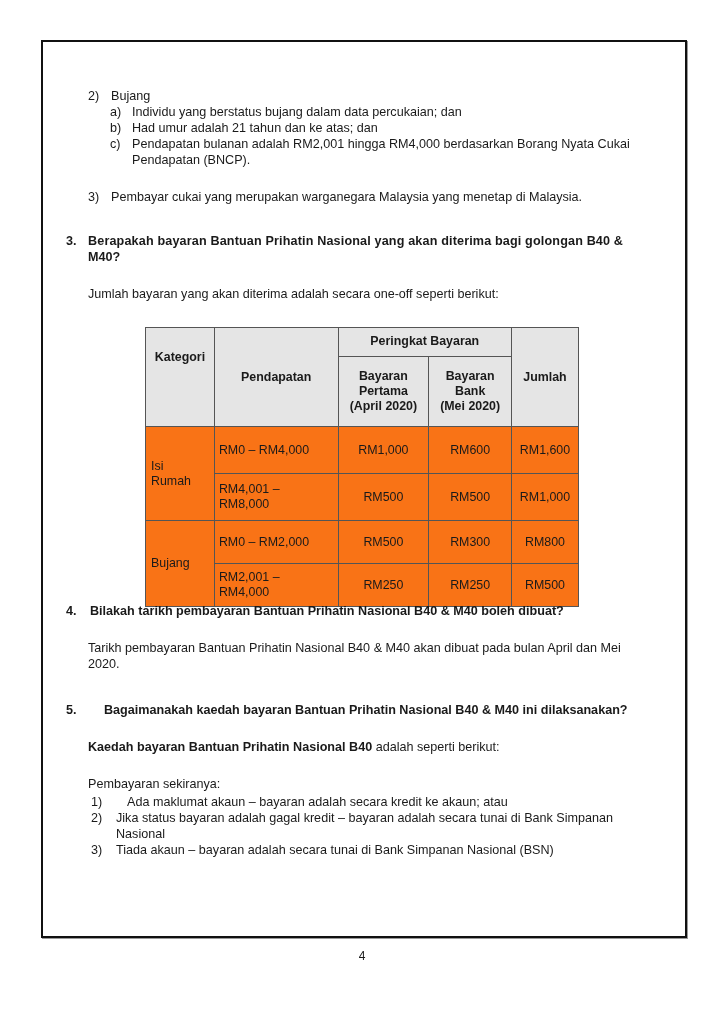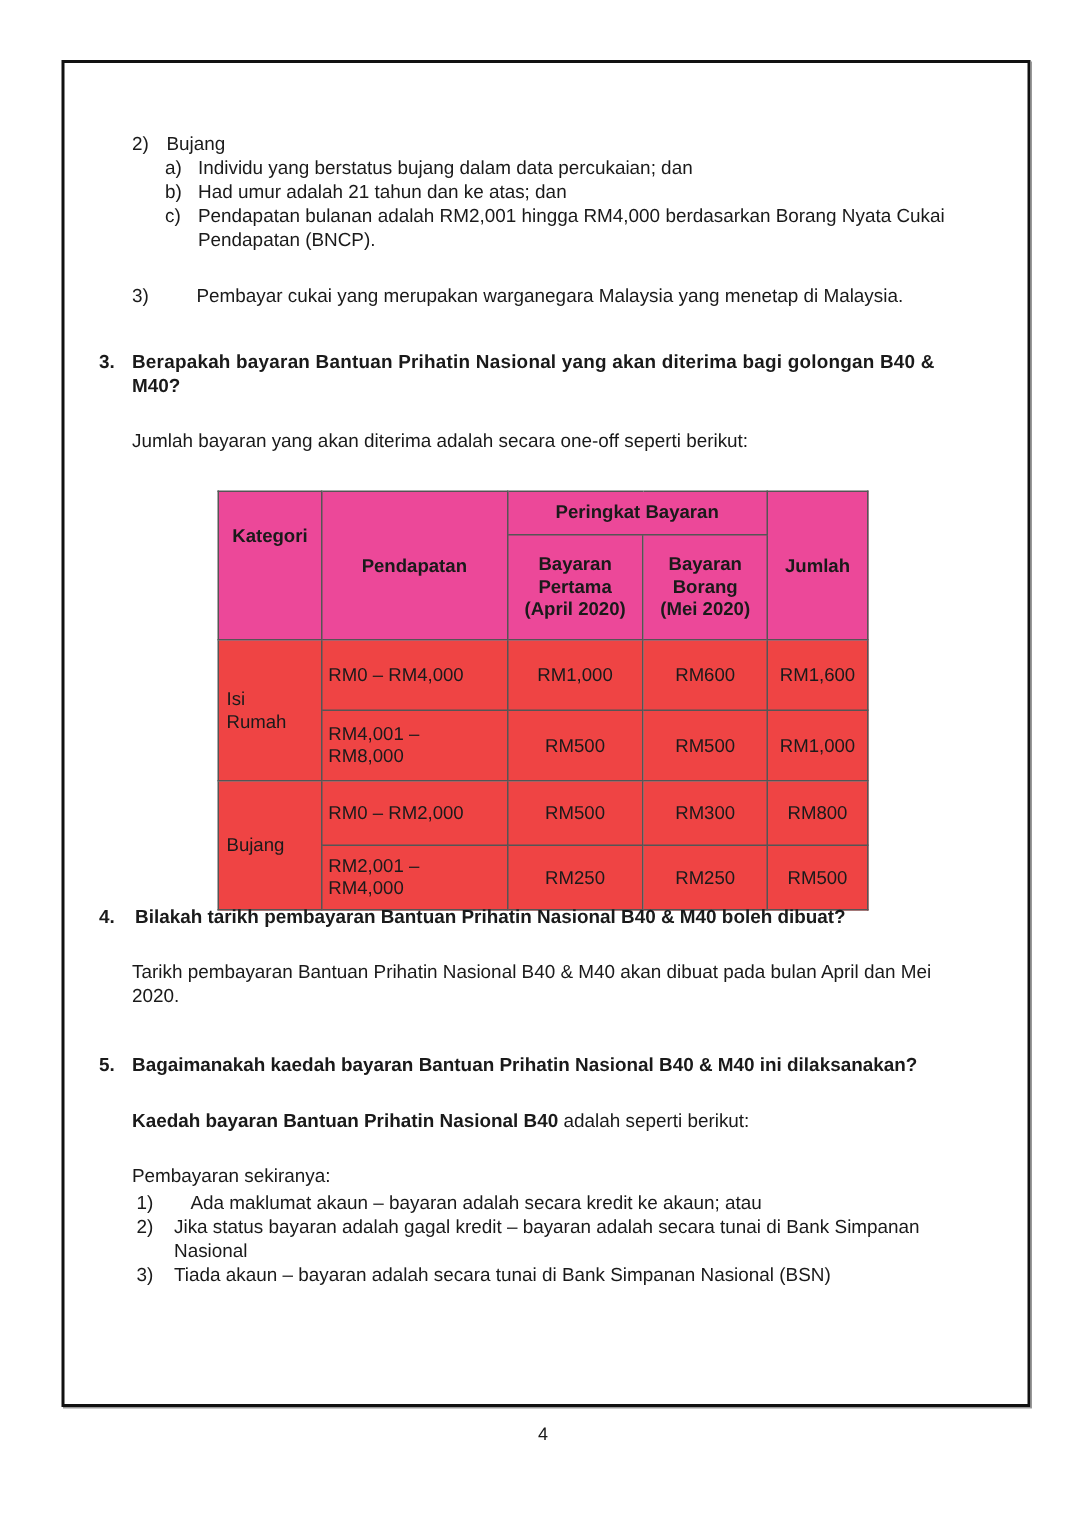--- a/index.html
+++ b/index.html
@@ -19,23 +19,23 @@
     .italic { }
 
     table.pay {
       position: absolute; left: 145px; top: 327px; width: 434px;
       border-collapse: collapse; font-size: 12.4px;
     }
     table.pay th, table.pay td {
       border: 1px solid #555; padding: 0 4px; line-height: 15px;
     }
     table.pay th {
-      background: #ec4899; font-weight: bold; text-align: center; color: #1a1a1a;
+      background: #e5e5e5; font-weight: bold; text-align: center; color: #1a1a1a;
     }
-    table.pay td { text-align: center; background: #ef4444; }
+    table.pay td { text-align: center; background: #f97316; }
     table.pay td.left { text-align: left; }
     .page-no { position: absolute; left: 0; width: 724px; top: 949px; text-align: center; font-size: 12px; }
   </style>
 </head>
 <body>
 
 <div class="frame"></div>
 
 <div class="abs" style="left:88px; top:89px;">
   <span>2)</span>
@@ -49,21 +49,21 @@
   <span>b)</span>
   <span style="position:absolute; left:22px;text-align:right;">Had umur adalah 21 tahun dan ke atas; dan</span>
 </div>
 <div class="abs" style="left:110px; top:137px;">
   <span>c)</span>
   <span style="position:absolute; left:22px;">Pendapatan bulanan adalah RM2,001 hingga RM4,000 berdasarkan Borang Nyata Cukai</span>
 </div>
 <div class="abs" style="left:132px; top:153px;">Pendapatan (BNCP).</div>
 <div class="abs" style="left:88px; top:190px;">
   <span>3)</span>
-  <span style="position:absolute; left:23px;margin-left:20px;">Pembayar cukai yang merupakan warganegara Malaysia yang menetap di Malaysia.</span>
+  <span style="position:absolute; left:23px;">Pembayar cukai yang merupakan warganegara Malaysia yang menetap di Malaysia.</span>
 </div>
 
 <div class="abs bold" style="left:66px; top:234px;">
   <span>3.</span>
   <span style="position:absolute; left:22px; letter-spacing:0.15px;">Berapakah bayaran Bantuan Prihatin Nasional yang akan diterima bagi golongan B40 &amp;</span>
 </div>
 <div class="abs bold" style="left:88px; top:250px;">M40?</div>
 <div class="abs" style="left:88px; top:287px;">
   <span>Jumlah bayaran yang akan diterima adalah secara </span><span class="italic">one-off</span><span> seperti berikut:</span>
 </div>
@@ -84,21 +84,21 @@
       <th rowspan="2">Jumlah</th>
     </tr>
     <tr style="height:54px;">
       <th>
         <div>Bayaran</div>
         <div>Pertama</div>
         <div>(April 2020)</div>
       </th>
       <th>
         <div>Bayaran</div>
-        <div>Borang</div>
+        <div>Bank</div>
         <div>(Mei 2020)</div>
       </th>
     </tr>
   </thead>
   <tbody>
     <tr style="height:47px;">
       <td rowspan="2" class="left" style="padding-left:5px;">
         <div>Isi</div>
         <div>Rumah</div>
       </td>
@@ -137,21 +137,21 @@
 
 <div class="abs bold" style="left:66px; top:604px;">
   <span>4.</span>
   <span style="position:absolute; left:24px;">Bilakah tarikh pembayaran Bantuan Prihatin Nasional B40 &amp; M40 boleh dibuat?</span>
 </div>
 <div class="abs" style="left:88px; top:641px;">Tarikh pembayaran Bantuan Prihatin Nasional B40 &amp; M40 akan dibuat pada bulan April dan Mei</div>
 <div class="abs" style="left:88px; top:657px;">2020.</div>
 
 <div class="abs bold" style="left:66px; top:703px;">
   <span>5.</span>
-  <span style="position:absolute; left:22px;">Bagaimanakah kaedah bayaran Bantuan Prihatin Nasional B40 &amp; M40 ini dilaksanakan?</span>
+  <span style="position:absolute; left:38px;">Bagaimanakah kaedah bayaran Bantuan Prihatin Nasional B40 &amp; M40 ini dilaksanakan?</span>
 </div>
 <div class="abs" style="left:88px; top:740px;">
   <span class="bold underline">Kaedah bayaran Bantuan Prihatin Nasional B40</span><span> adalah seperti berikut:</span>
 </div>
 <div class="abs" style="left:88px; top:777px;">Pembayaran sekiranya:</div>
 <div class="abs" style="left:91px; top:795px;">
   <span>1)</span>
   <span style="position:absolute; left:36px;text-align:center;">Ada maklumat akaun – bayaran adalah secara kredit ke akaun; atau</span>
 </div>
 <div class="abs" style="left:91px; top:811px;">

